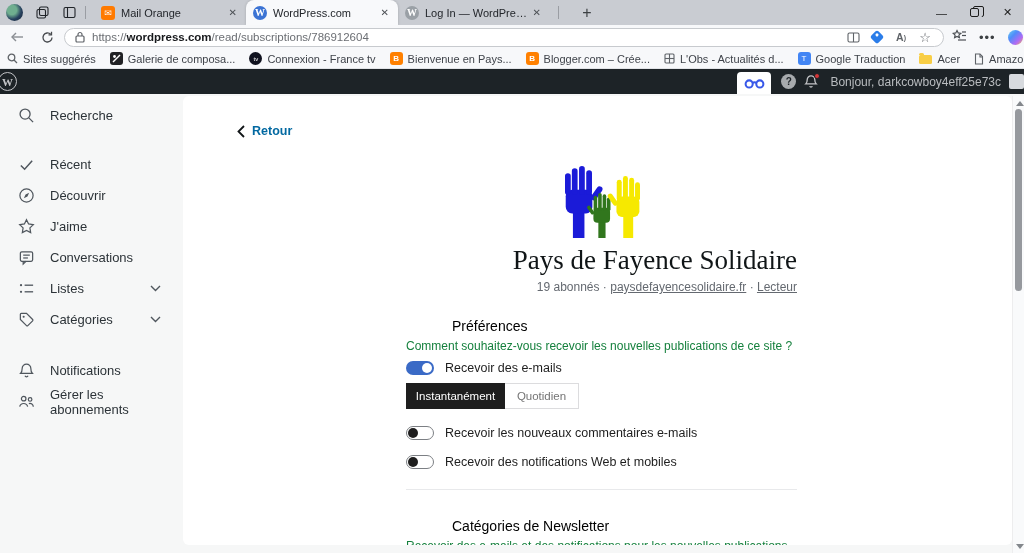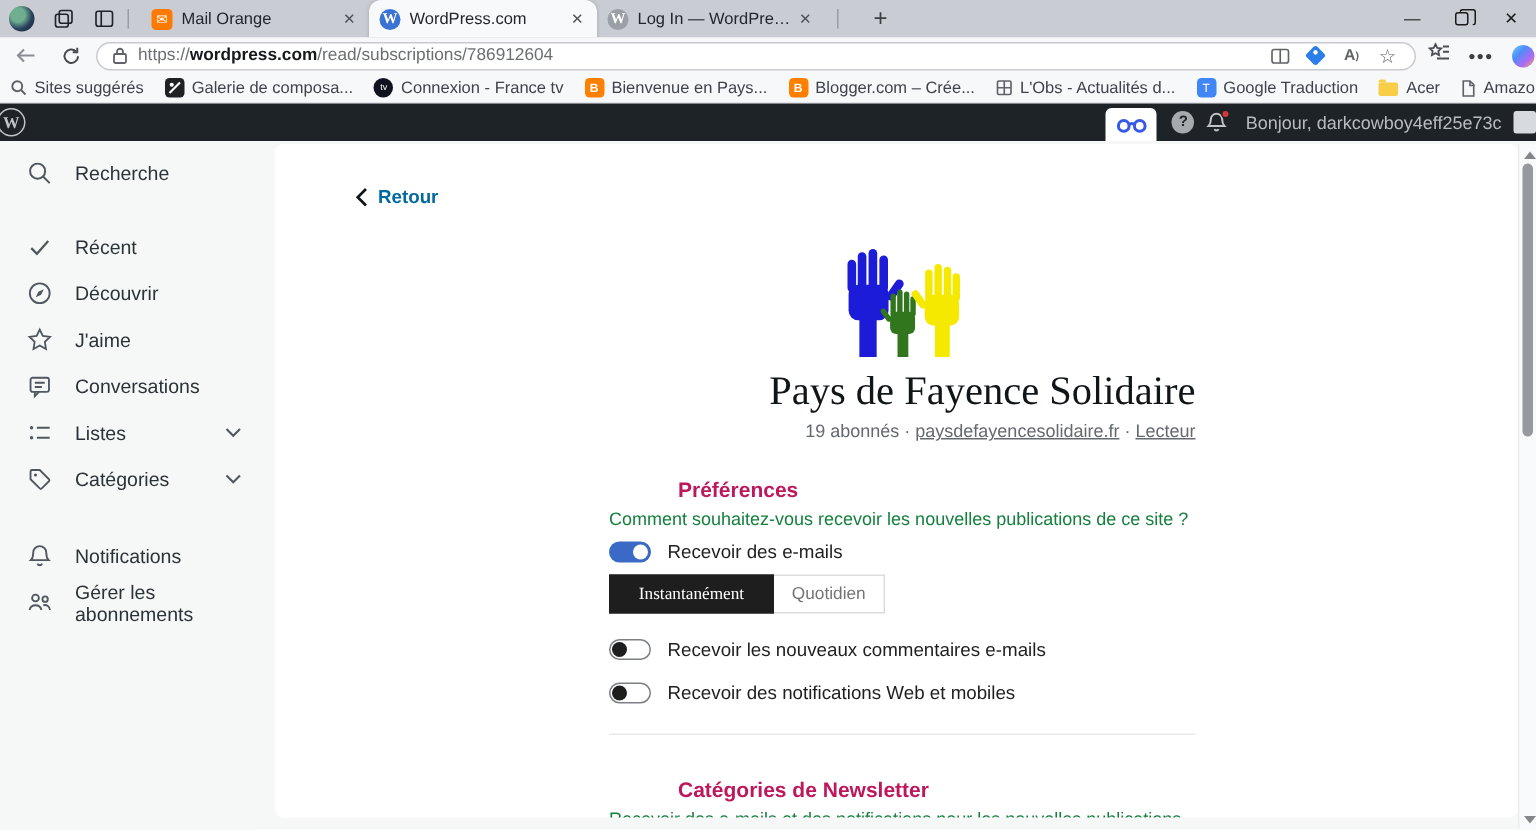--- a/index.html
+++ b/index.html
@@ -72,36 +72,36 @@
   .snav .chev { margin-left:auto; margin-right:22px; color:#50575e; }
   .gap18 { margin-bottom:18px; }
   .gap20 { margin-bottom:20px; }
   .card { position:absolute; left:183px; top:2px; width:829px; height:449px; background:#fff; border-radius:6px; overflow:hidden; }
   .back { position:absolute; left:54px; top:28px; display:flex; align-items:flex-end; gap:7px; font-size:12.5px; font-weight:700; color:#0369a1; cursor:pointer; }
   .col { position:absolute; left:223px; top:0; width:391px; }
   .hands { display:block; margin:70px auto 0; }
   .site-title { font-family:"Liberation Serif", serif; font-size:27px; font-weight:500; color:#101517; text-align:right; margin-top:7px; white-space:nowrap; }
   .meta { text-align:right; font-size:12px; color:#646970; margin-top:4px; }
   .meta a { color:#646970; text-decoration:underline; cursor:pointer; }
-  .h2 { font-size:14px; font-weight:700; color:#be185d;padding-left:46px; }
+  .h2 { font-size:14px; font-weight:400; color:#000000;padding-left:46px; }
   .pref-h { margin-top:24px; }
   .desc { font-size:12px; color:#15803d; margin-top:5px; }
   .trow { display:flex; align-items:center; gap:11px; font-size:12.5px; color:#1e1e1e; }
   .trow1 { margin-top:8px; }
   .trow2 { margin-top:17px; }
   .trow3 { margin-top:15px; }
   .toggle { width:28px; height:14px; border-radius:8px; position:relative; flex:none; border:none; cursor:pointer; }
   .toggle.on { background:#3a6ac6; }
   .toggle.on::after { content:""; position:absolute; top:2px; left:16px; width:10px; height:10px; border-radius:50%; background:#fff; }
   .toggle.off { background:#fff; border:1px solid #7c7f84; }
   .toggle.off::after { content:""; position:absolute; top:1px; left:1px; width:10px; height:10px; border-radius:50%; background:#1e1e1e; }
   .seg { display:flex; margin-top:8px; }
   .seg button { height:26px; background:#fff; border:1px solid #dcdcde; color:#757575; font-size:11.5px; font-family:"Liberation Sans",sans-serif; margin-left:-1px; cursor:pointer; }
   .seg button:first-child { margin-left:0; }
-  .seg .w1 { width:110px;font-family:Liberation Serif, serif; } .seg .w2 { width:75px; } .seg .w3 { width:95px; }
+  .seg .w1 { width:99px; } .seg .w2 { width:75px; } .seg .w3 { width:95px; }
   .seg .sel { background:#1e1e1e; border-color:#1e1e1e; color:#fff; position:relative; z-index:1; }
   .divider { height:1px; background:#e8e9eb; margin-top:20px; width:391px; }
   .news-h { margin-top:28px; }
   
   .sbar { position:absolute; right:0; top:2px; bottom:0; width:12px; background:#f9fafb; border-left:1px solid #ededee; }
   .sb-up, .sb-down { position:absolute; left:3px; width:0; height:0; border-left:4px solid transparent; border-right:4px solid transparent; }
   .sb-up { top:5px; border-bottom:5px solid #83878c; }
   .sb-down { bottom:4px; border-top:5px solid #83878c; }
   .thumb { position:absolute; left:2px; top:13px; width:7px; height:182px; border-radius:4px; background:#96999e; }
 </style>

